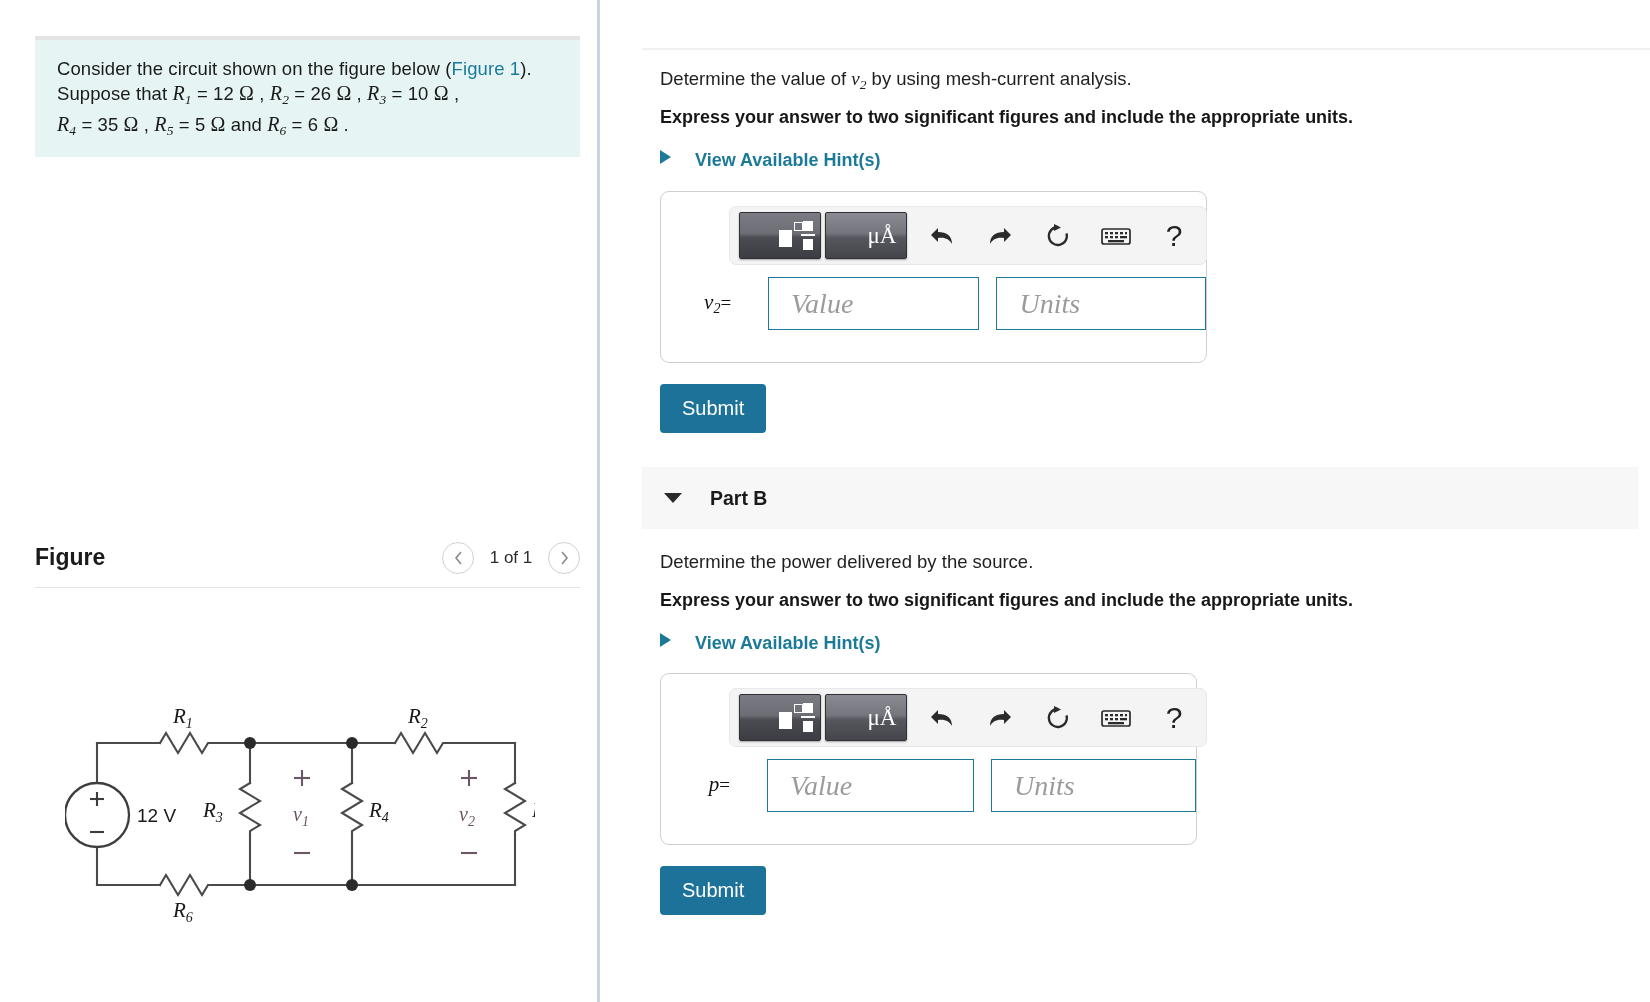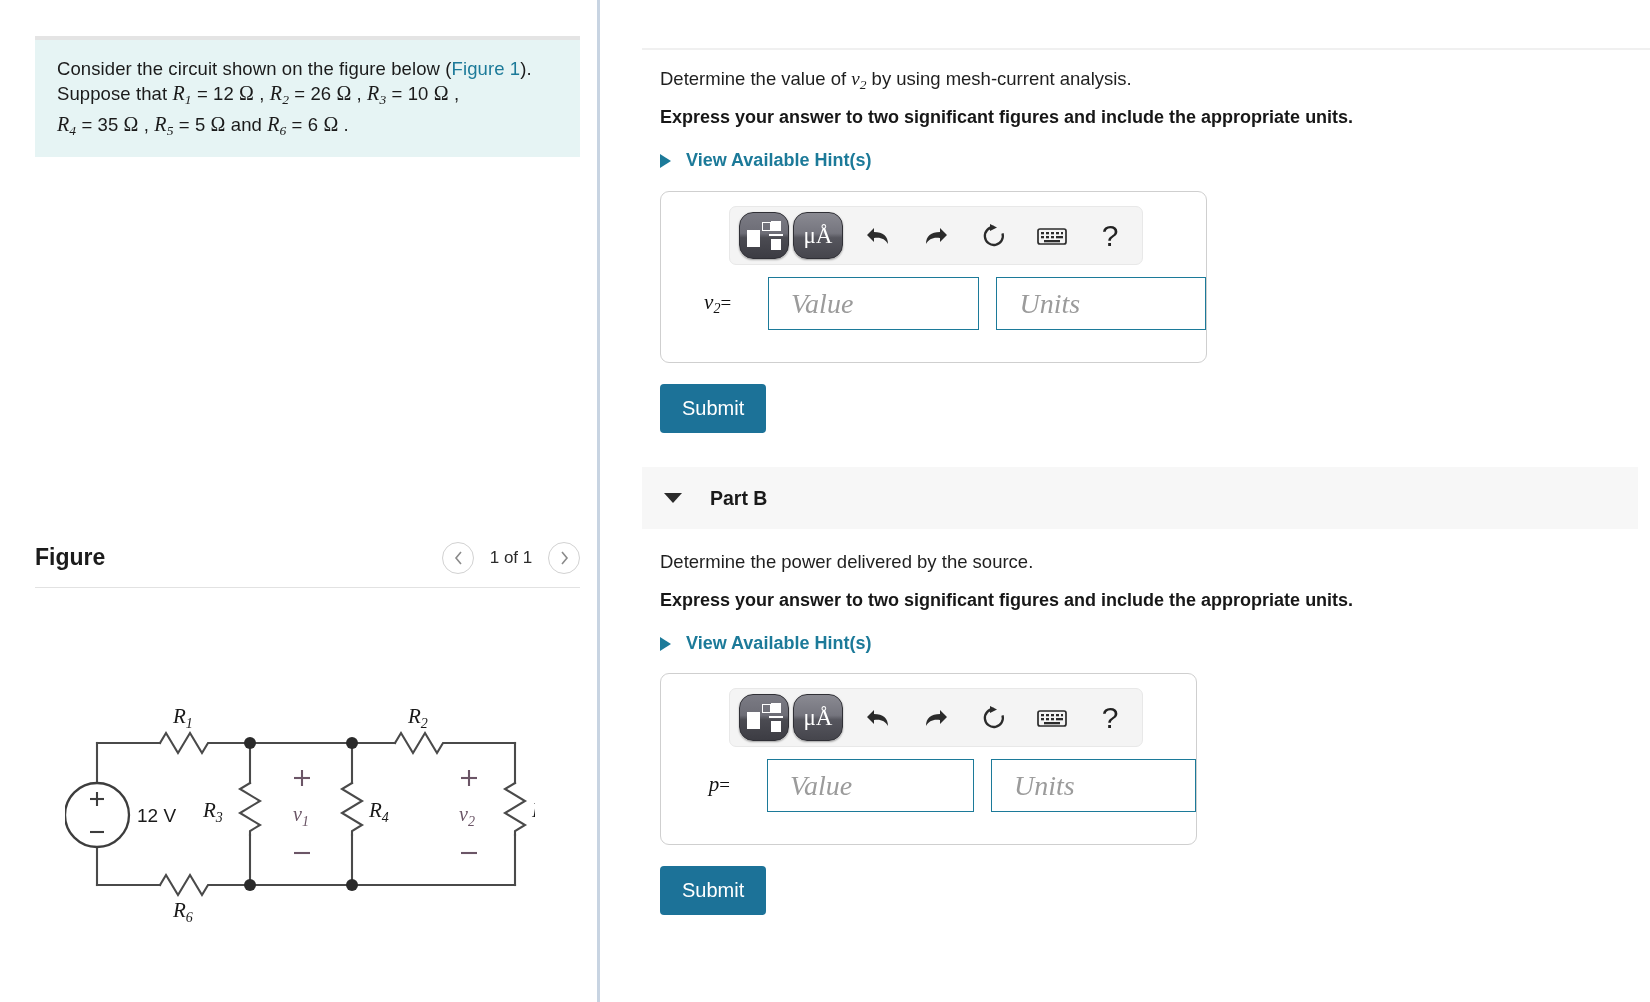--- a/index.html
+++ b/index.html
@@ -150,22 +150,22 @@
     line-height: 26px;
   }
   .q-bold {
     font-size: 18px;
     font-weight: bold;
     color: #171717;
     line-height: 26px;
   }
   .hint-link {
     display: flex;
-    align-items: center;
-    gap: 15px;
+    align-items: flex-start;
+    gap: 24px;
     color: #1c7a99;
     font-size: 18px;
     font-weight: bold;
     cursor: pointer;
     width: fit-content;
   }
   .hint-tri {
     width: 0;
     height: 0;
     border-left: 11px solid #1c7a99;
@@ -188,29 +188,30 @@
     display: flex;
     align-items: center;
     padding: 5px 9px;
     gap: 4px;
     width: fit-content;
     margin: 14px 0 0 68px;
   }
   .tb-btn {
     width: 48px;
     height: 45px;
-    border-radius: 14px;
+    border-radius: 2px;
     background: linear-gradient(to bottom, #7b7b84 0%, #6d6d76 45%, #4b4b52 55%, #3c3c43 100%);
     border: 1px solid #303036;
     display: flex;
     align-items: center;
     justify-content: center;
     box-shadow: 0 1px 2px rgba(0,0,0,0.35);
     cursor: pointer;
     position: relative;
+    padding-left: 32px;
   }
   .tb-btn.mu {
     background: linear-gradient(to bottom, #8a8a92 0%, #75757e 45%, #56565e 55%, #45454c 100%);
     color: #ffffff;
     font-family: "Liberation Serif", serif;
     font-size: 23px;
   }
   .tmpl-ico {
     position: relative;
     width: 34px;

